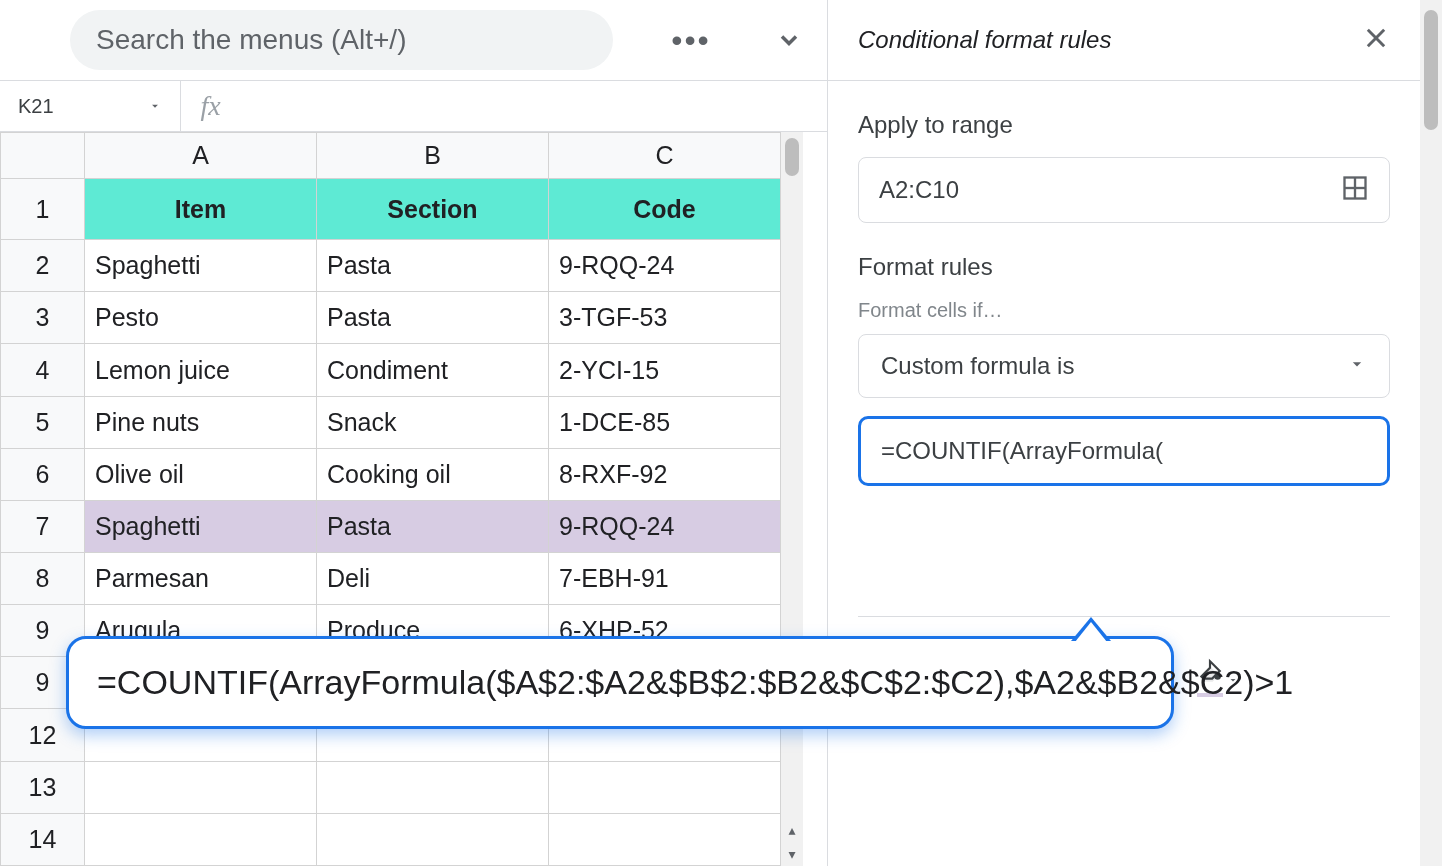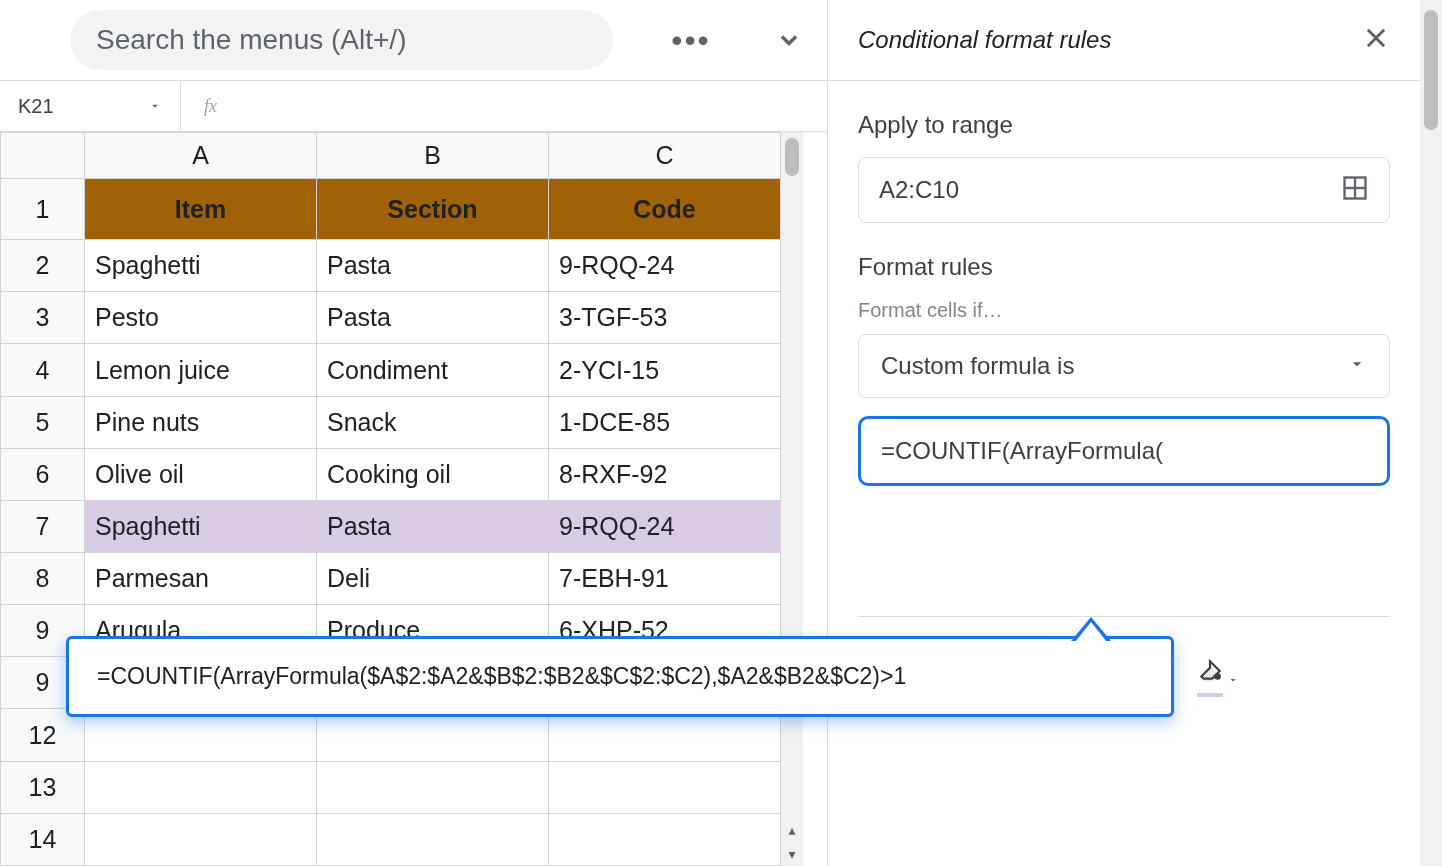--- a/index.html
+++ b/index.html
@@ -7,32 +7,32 @@
   .app { display: flex; height: 100%; }
   .left-pane { flex: 1; display: flex; flex-direction: column; border-right: 1px solid #dadce0; position: relative; }
   .top-bar { display: flex; align-items: center; padding: 10px 18px 10px 70px; gap: 28px; }
   .search-box { flex: 1; height: 60px; background: #f1f3f4; border-radius: 30px; display: flex; align-items: center; padding: 0 26px; color: #5f6368; font-size: 28px; max-width: 560px; }
   .more-icon { width: 40px; display: flex; justify-content: center; align-items: center; color: #5f6368; font-size: 32px; letter-spacing: 2px; cursor: pointer; margin-left: 30px; }
   .collapse-icon { width: 40px; display: flex; justify-content: center; align-items: center; color: #5f6368; cursor: pointer; margin-left: 30px; }
   .collapse-icon svg { width: 28px; height: 28px; }
   .name-fx-row { display: flex; align-items: center; border-top: 1px solid #dadce0; border-bottom: 1px solid #dadce0; height: 52px; }
   .name-box { width: 180px; display: flex; align-items: center; padding: 0 18px; color: #3c4043; font-size: 20px; justify-content: space-between; }
   .name-box .caret { color: #5f6368; }
-  .fx-label { width: 60px; text-align: center; color: #9aa0a6; font-style: italic; font-size: 18px; font-family: Georgia, serif; border-left: 1px solid #dadce0; height: 100%; display: flex; align-items: center; justify-content: center; }
+  .fx-label { width: 60px; text-align: center; color: #9aa0a6; font-style: italic; font-size: 28px; font-family: Georgia, serif; border-left: 1px solid #dadce0; height: 100%; display: flex; align-items: center; justify-content: center; }
   .fx-input { flex: 1; height: 100%; border: none; outline: none; font-size: 22px; padding: 0 10px; }
   .grid-area { flex: 1; display: flex; position: relative; }
   .grid-table { border-collapse: collapse; table-layout: fixed; }
   .grid-table th, .grid-table td { border: 1px solid #d3d3d3; font-size: 25px; color: #202124; }
   .col-rownum { width: 84px; }
   .col-a { width: 232px; }
   .col-b { width: 232px; }
   .col-c { width: 232px; }
   .hdr { background: #f8f9fa; color: #5f6368; text-align: center; height: 46px; font-weight: 400; font-size: 22px; }
   .rownum { background: #f8f9fa; color: #5f6368; text-align: center; height: 46px; font-weight: 400; font-size: 22px; }
-  .header-cell { text-align: center; font-weight: bold; background: #a16207; height: 54px; }
+  .header-cell { text-align: center; font-weight: bold; background: #5eead4; height: 54px; }
   .data-cell { padding: 0 10px; height: 46px; text-align: left; }
   .hl { background: #d7cce3; }
   .vscroll { width: 22px; background: #f1f1f1; display: flex; flex-direction: column; align-items: center; }
   .vscroll .thumb { width: 14px; height: 38px; background: #bdbdbd; border-radius: 7px; margin-top: 6px; }
   .vscroll .spacer { flex: 1; }
   .vscroll .arrow { width: 100%; height: 24px; display: flex; align-items: center; justify-content: center; color: #5f6368; font-size: 14px; }
   
   .right-pane { width: 614px; background: #fff; position: relative; display: flex; }
   .right-content { flex: 1; padding: 0 0 0 0; overflow: hidden; }
   .right-scroll { width: 22px; background: #f1f1f1; display: flex; flex-direction: column; align-items: center; }
@@ -56,21 +56,21 @@
   .fmt-bold { font-weight: bold; font-family: Arial, sans-serif; }
   .fmt-italic { font-style: italic; }
   .fmt-underline { text-decoration: underline; }
   .fmt-strike { text-decoration: line-through; }
   .fmt-color { border-bottom: 4px solid #000; height: 34px; padding-bottom: 2px; display: flex; align-items: center; gap: 4px; }
   .fmt-fill { display: flex; align-items: center; gap: 4px; }
   .fmt-fill .swatch-under { border-bottom: 4px solid #d7cce3; padding-bottom: 2px; }
   .tiny-caret svg { width: 12px; height: 12px; color: #5f6368; }
   
   .callout-wrap { position: absolute; left: 66px; top: 636px; width: 1108px; z-index: 20; }
-  .callout { background: #fff; border: 3px solid #1a73e8; border-radius: 6px; padding: 24px 28px; box-shadow: 0 6px 16px rgba(26,115,232,0.35); font-size: 23px; color: #202124; white-space: nowrap; position: relative; }
+  .callout { background: #fff; border: 3px solid #1a73e8; border-radius: 20px; padding: 24px 28px; box-shadow: 0 6px 16px rgba(26,115,232,0.35); font-size: 34px; color: #202124; white-space: nowrap; position: relative; }
   .callout-tail { position: absolute; top: -22px; right: 100px; width: 0; height: 0; }
   .callout-tail::before { content: ""; position: absolute; border-left: 20px solid transparent; border-right: 20px solid transparent; border-bottom: 24px solid #1a73e8; top: 0; left: 0; }
   .callout-tail::after { content: ""; position: absolute; border-left: 16px solid transparent; border-right: 16px solid transparent; border-bottom: 20px solid #fff; top: 5px; left: 4px; }
 </style>
 </head>
 <body>
 
 <div class="app">
   <div class="left-pane">
 

